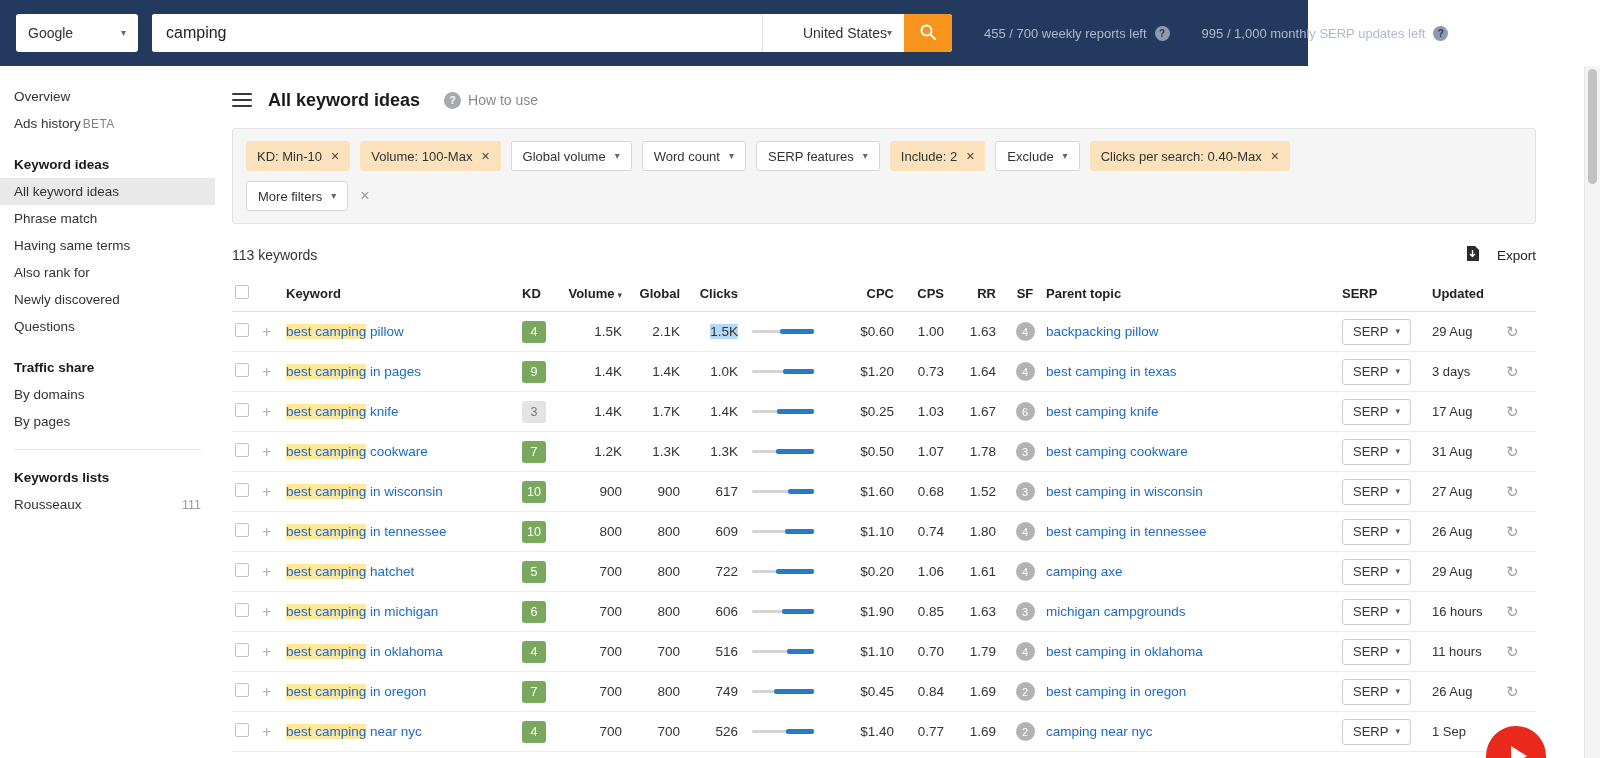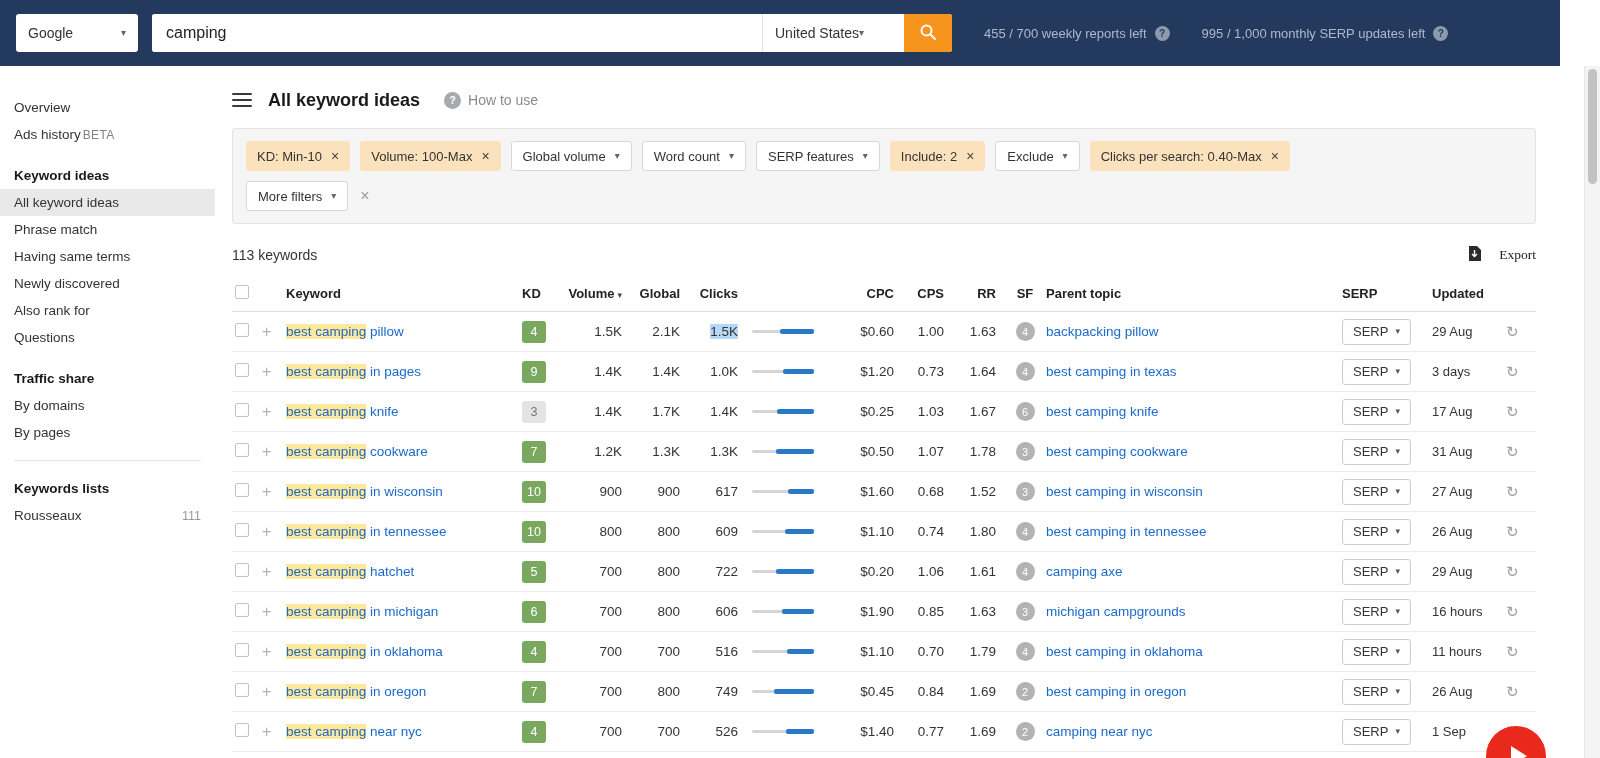--- a/index.html
+++ b/index.html
@@ -1,34 +1,34 @@
 <!DOCTYPE html>
 <html style="--topbar_bg: #24395e; --accent_orange: #f7941d; --link_blue: #1b6ac9; --kd_green: #79a85e; --highlight_yellow: #ffe79c; --chip_orange: #fbe2bc; --selection_blue: #b7d7f8; --bar_blue: #2979c8; --brand_red: #e8291c;"><head>
 <meta charset="utf-8">
 <style>
   *{box-sizing:border-box;margin:0;padding:0}
   html,body{width:1600px;height:758px}
   body{font-family:"Liberation Sans","DejaVu Sans",sans-serif;background:#fff;overflow:hidden}
   .screen{position:relative;width:1600px;height:758px;overflow:hidden;background:#fff}
 
   
-  .topbar{position:absolute;top:0;left:0;width:1560px;height:66px;background:var(--topbar_bg,#24395e);display:flex;align-items:center;padding:0 16px;gap:10px;z-index:5}
+  .topbar{position:absolute;top:0;left:0;width:1308px;height:66px;background:var(--topbar_bg,#24395e);display:flex;align-items:center;padding:0 16px;gap:10px;z-index:5}
   .engine-select{width:122px;height:38px;background:#fff;border-radius:3px;display:flex;align-items:center;justify-content:space-between;padding:0 12px;font-size:14px;color:#333;cursor:pointer;flex:none}
   .caret{font-size:10px;color:#666;line-height:1}
   .search-group{height:38px;background:#fff;border-radius:3px;display:flex;align-items:stretch;width:800px;margin-left:4px;overflow:hidden;flex:none}
   .search-input{flex:1;border:none;outline:none;padding:0 14px;font-size:16px;color:#222;font-family:inherit}
-  .country-select{width:142px;border-left:1px solid #e2e2e2;display:flex;align-items:center;justify-content:flex-start;padding:0 12px;font-size:14px;color:#333;cursor:pointer}
+  .country-select{width:142px;border-left:1px solid #e2e2e2;display:flex;align-items:center;justify-content:flex-end;padding:0 12px;font-size:14px;color:#333;cursor:pointer}
   .search-btn{width:48px;background:var(--accent_orange,#f7941d);border:none;display:flex;align-items:center;justify-content:center;cursor:pointer}
   .tb-info{display:flex;align-items:center;gap:8px;color:#aeb9cc;font-size:13px;margin-left:22px;white-space:nowrap}
   .info-ic{width:15px;height:15px;border-radius:50%;background:#8d99ad;color:#24395e;font-size:10px;font-weight:bold;display:flex;align-items:center;justify-content:center;cursor:pointer}
 
   
   .sidebar{position:absolute;top:66px;left:0;width:215px;bottom:0;background:#fff;padding-top:16px;font-size:13.5px;color:#333;overflow:hidden}
   .sb-group{margin-top:14px}
-  .sidebar .sb-group:first-child{margin-top:12px}
+  .sidebar .sb-group:first-child{margin-top:1px}
   .sb-header{font-weight:bold;color:#1a1a1a;padding:6px 14px}
   .sb-item{padding:6px 14px;cursor:pointer;display:flex;align-items:baseline}
   .sb-item.selected{background:#e9e9e9}
   .sb-badge{font-size:12px;color:#808080;margin-left:2px;letter-spacing:.3px}
   .sb-count{margin-left:auto;color:#9a9a9a;font-size:12.5px}
   .sb-divider{border-top:1px solid #e6e6e6;margin:14px 14px 0}
 
   
   .main{position:absolute;left:215px;top:66px;right:16px;bottom:0;background:#fff;padding:14px 48px 0 17px;overflow:hidden}
   .title-row{display:flex;align-items:center;height:40px;gap:16px}
@@ -43,21 +43,21 @@
   .filter-row.row2{margin-top:10px}
   .chips{display:flex;gap:10px;align-items:flex-end}
   .chip{height:30px;display:inline-flex;align-items:center;gap:9px;padding:0 11px;font-size:13px;border-radius:3px;color:#333;cursor:pointer;white-space:nowrap}
   .chip-active{background:var(--chip_orange,#fbe2bc)}
   .chip-drop{background:#fff;border:1px solid #d8d8d8}
   .chip .x{font-size:14px;color:#444;line-height:1;cursor:pointer}
   .clear-x{color:#9a9a9a;font-size:16px;margin-left:2px;cursor:pointer}
 
   .count-row{display:flex;justify-content:space-between;align-items:center;margin:16px 0 6px;height:30px}
   .kw-count{font-size:14px;color:#333}
-  .export-btn{display:flex;align-items:center;gap:18px;background:none;border:none;font-size:13.5px;color:#222;cursor:pointer;font-family:Liberation Serif, serif}
+  .export-btn{display:flex;align-items:center;gap:18px;background:none;border:none;font-size:13.5px;color:#222;cursor:pointer;font-family:Liberation Sans, sans-serif}
 
   
   .grid{display:grid;grid-template-columns:30px 24px minmax(220px,1fr) 44px 64px 58px 58px 88px 68px 50px 52px 42px 296px 90px 74px 30px;align-items:center}
   .thead{height:36px;border-bottom:1px solid #ddd;font-weight:bold;font-size:13px;color:#222}
   .trow{height:40px;border-bottom:1px solid #ececec;font-size:13.5px;color:#333}
   .c-num{text-align:right;padding-right:8px;white-space:nowrap}
   .c-sf{display:flex;justify-content:center}
   .c-check{padding-left:3px}
   .checkbox{display:inline-block;width:14px;height:14px;border:1px solid #c3c3c3;border-radius:2px;background:#fff;cursor:pointer}
   .plus{color:#b3b3b3;font-size:16px;cursor:pointer}
@@ -143,25 +143,25 @@
   </div>
           <div class="sb-item">
     <span class="sb-label">Phrase match</span>
 
   </div>
           <div class="sb-item">
     <span class="sb-label">Having same terms</span>
 
   </div>
           <div class="sb-item">
+    <span class="sb-label">Also rank for</span>
+
+  </div>
+          <div class="sb-item">
     <span class="sb-label">Newly discovered</span>
-
-  </div>
-          <div class="sb-item">
-    <span class="sb-label">Also rank for</span>
 
   </div>
           <div class="sb-item">
     <span class="sb-label">Questions</span>
 
   </div>
         </div>
   </div>
       <div class="sb-group">
     <div class="sb-header">Traffic share</div>

